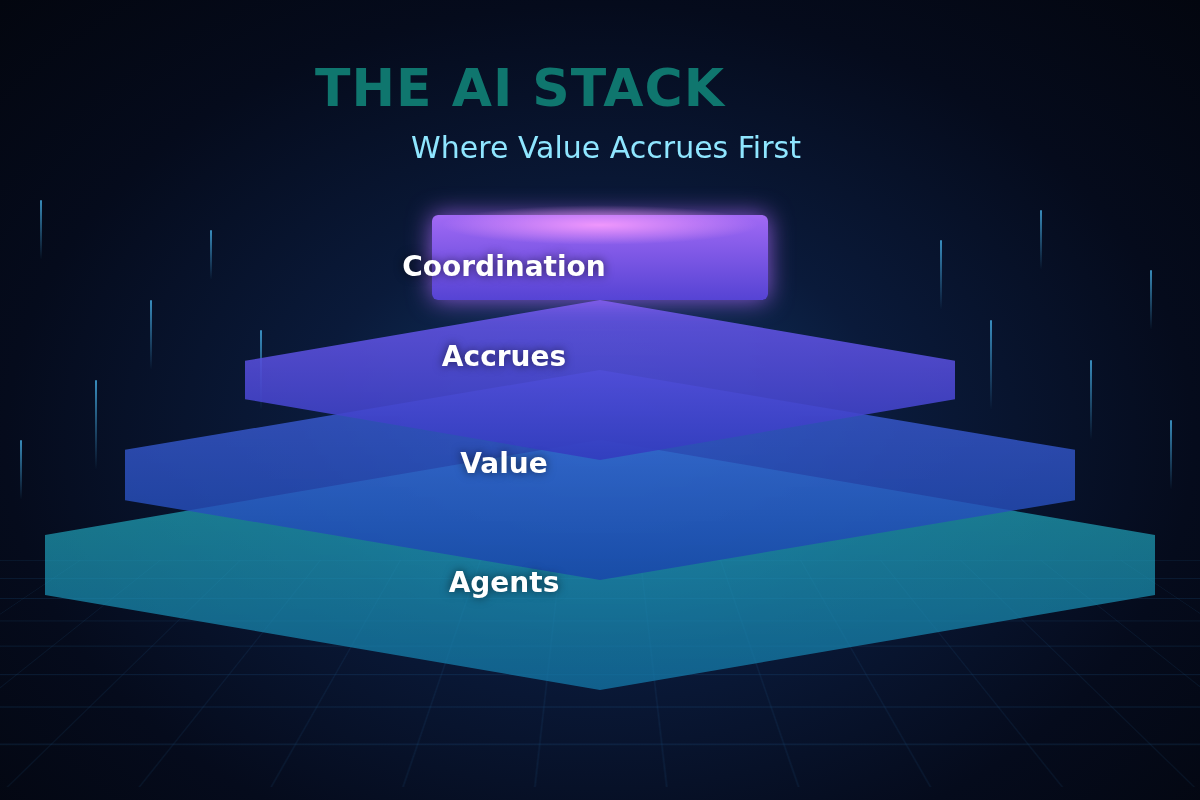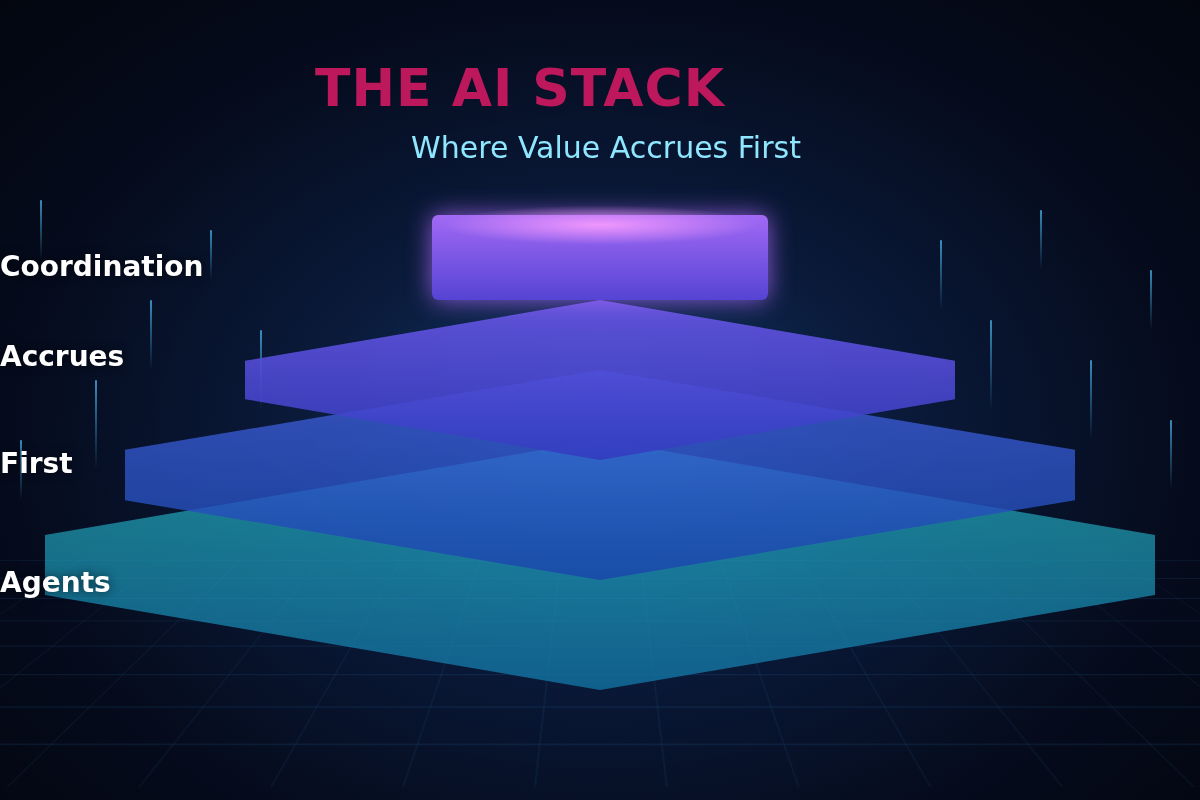--- a/index.html
+++ b/index.html
@@ -18,33 +18,33 @@
     opacity: 0.7;
   }
   .particles { position: absolute; inset: 0; pointer-events: none; }
   .particle {
     position: absolute; width: 2px; border-radius: 1px;
     background: linear-gradient(#4fc3ff, rgba(79,195,255,0));
     opacity: 0.7;
   }
   .title {
     position: absolute; top: 58px; left: 0; width: 1040px; text-align: center;
-    font-size: 52px; font-weight: bold; color: #be185d; letter-spacing: 1px;
+    font-size: 52px; font-weight: bold; color: #0f766e; letter-spacing: 1px;
   }
   .subtitle {
     position: absolute; top: 130px; left: 0; width: 1200px; text-align: center;
     font-size: 30px; color: #8fe6ff; padding-left: 12px; box-sizing: border-box;
   }
   .layer { position: absolute; }
   .slab {
     position: absolute;
     clip-path: polygon(0% 38%, 50% 0%, 100% 38%, 100% 62%, 50% 100%, 0% 62%);
   }
   .label {
-    position: absolute; left: 0; width: 1008px; 
+    position: absolute; left: 0; width: 1008px; text-align: center;
     color: #ffffff; font-size: 28px; font-weight: bold;
     text-shadow: 0 0 10px rgba(0,0,0,0.6);
   }
   .glow-top {
     position: absolute; left: 440px; top: 205px; width: 320px; height: 40px;
     border-radius: 50%;
     background: radial-gradient(ellipse, rgba(255,160,255,0.85), rgba(180,90,255,0) 70%);
   }
 </style>
 </head>
@@ -88,14 +88,14 @@
 
 <div class="layer">
   <div style="position:absolute;left:432px;top:215px;width:336px;height:85px;
        background:linear-gradient(180deg, rgba(170,110,255,0.95), rgba(90,70,220,0.95));
        border-radius:6px; box-shadow:0 0 24px rgba(176,108,255,0.8);"></div>
 </div>
 <div class="glow-top"></div>
 
 <div class="label" style="top:250px">Coordination</div>
 <div class="label" style="top:340px">Accrues</div>
-<div class="label" style="top:447px">First</div>
+<div class="label" style="top:447px">Value</div>
 <div class="label" style="top:566px">Agents</div>
 
 </body></html>

